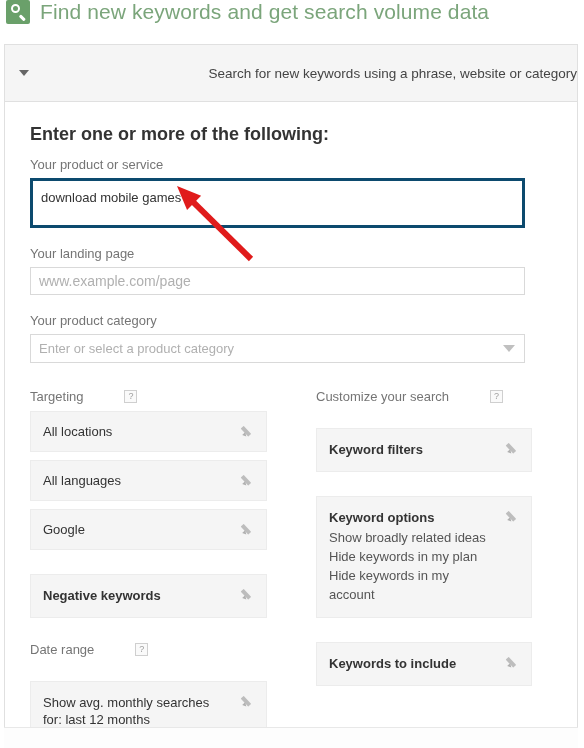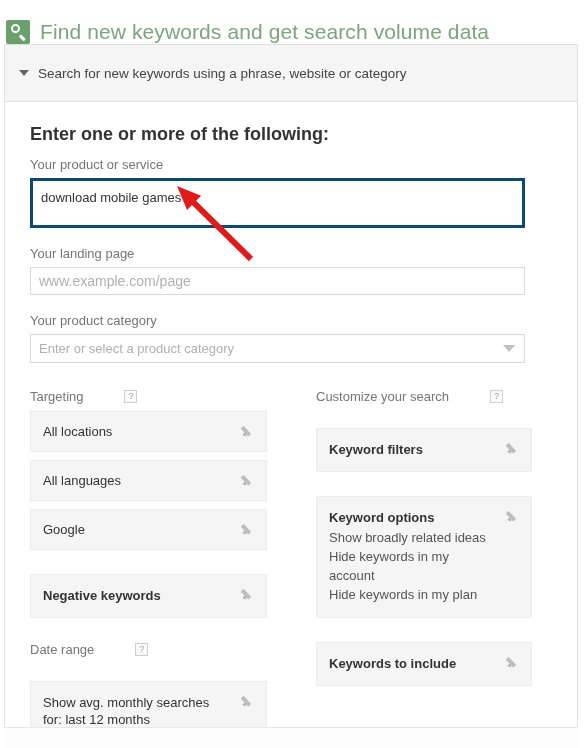--- a/index.html
+++ b/index.html
@@ -17,21 +17,21 @@
   }
 
   
   #page-header {
     position: absolute;
     left: 0;
     top: 0;
     width: 584px;
     height: 44px;
     display: flex;
-    align-items: flex-end;
+    align-items: flex-start;
     padding-left: 6px;
     box-sizing: border-box;
   }
   #search-badge {
     width: 24px;
     height: 24px;
     background: #6aa06a;
     border-radius: 2px;
     position: relative;
     flex: 0 0 auto;
@@ -80,20 +80,21 @@
 
   
   #collapse-bar {
     height: 57px;
     background: #f5f5f5;
     border-bottom: 1px solid #e0e0e0;
     display: flex;
     align-items: center;
     padding-left: 14px;
     box-sizing: border-box;
+    justify-content: space-between;
   }
   #collapse-caret {
     width: 0;
     height: 0;
     border-left: 5px solid transparent;
     border-right: 5px solid transparent;
     border-top: 6px solid #666666;
     margin-right: 9px;
     flex: 0 0 auto;
   }
@@ -410,22 +411,22 @@
           <div class="opt-title bold">Keyword filters</div>
           <span class="pencil">
               <i class="body"></i>
               <i class="tip"></i>
             </span>
         </div>
 
         <div class="opt-card tall">
           <div class="opt-title bold">Keyword options</div>
           <div class="opt-sub first">Show broadly related ideas</div>
+          <div class="opt-sub">Hide keywords in my plan</div>
           <div class="opt-sub">Hide keywords in my account</div>
-          <div class="opt-sub">Hide keywords in my plan</div>
           <span class="pencil">
               <i class="body"></i>
               <i class="tip"></i>
             </span>
         </div>
 
         <div class="opt-card tall">
           <div class="opt-title bold">Keywords to include</div>
           <span class="pencil">
               <i class="body"></i>

